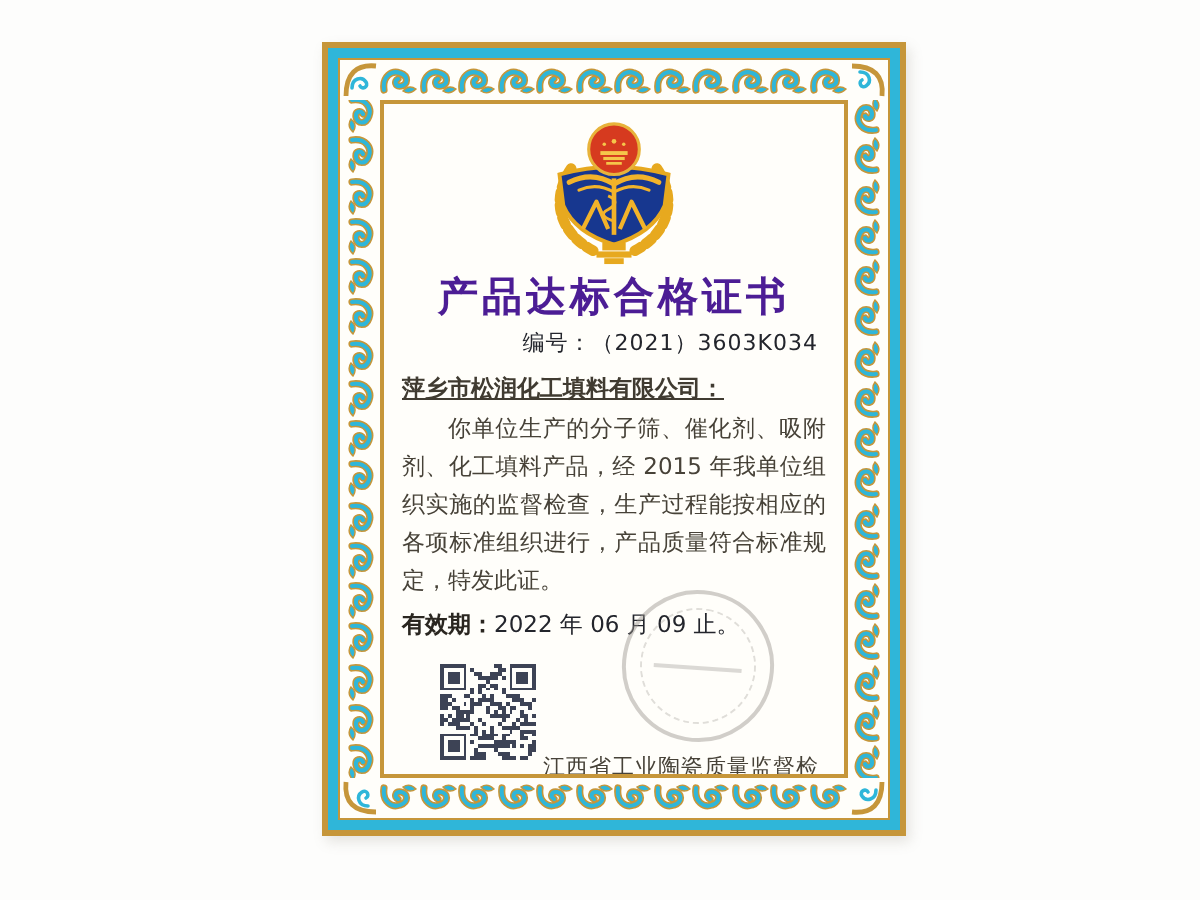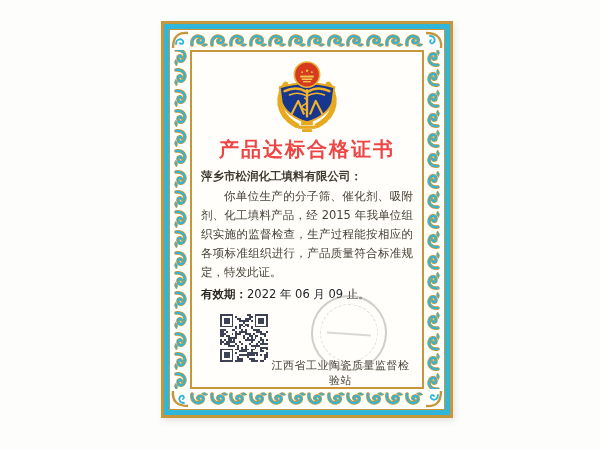--- a/index.html
+++ b/index.html
@@ -34,29 +34,29 @@
   .oc-bl { bottom:0; left:0; transform:rotate(270deg); }
   
   .inner {
     position:absolute; inset:20px; border:2px solid #c6963a; background:#fffefa;
     padding:0 9px; overflow:hidden;
   }
   .emblem-wrap { width:72px; height:74px; margin:7px auto 0; }
   .title {
     margin-top:4px; text-align:center;
     font-family:Liberation Serif, serif; font-weight:bold;
-    font-size:20px; line-height:24px; letter-spacing:2px; color:#ef4444;
+    font-size:20px; line-height:24px; letter-spacing:2px; color:#4c1d95;
   }
   .cert-no {
     margin-top:3px; text-align:right; padding-right:4px;
     font-size:11px; line-height:15px; color:#23252c; letter-spacing:.5px;
   }
   .recipient {
     margin-top:7px; font-size:11.5px; line-height:16px;
-    font-weight:bold; color:#403b31;
+    font-weight:bold; color:#403b31;text-decoration:underline;
   }
   .body-text {
     margin-top:3px; font-size:11.5px; line-height:19px;
     color:#474238; text-align:justify; text-indent:2em;
   }
   .validity { margin-top:4px; font-size:11.5px; line-height:16px; color:#23252c; }
   .validity .lbl { font-weight:bold; color:#2a2620; }
   .bottom-row { display:flex; margin-top:12px; align-items:flex-start; position:relative; }
   .qr {
     width:48px; height:48px; margin-left:19px; flex:0 0 auto;
@@ -432,20 +432,21 @@
               <rect x="32" y="22.6" width="8" height="1.4" fill="#f5c64a"></rect>
 
               <rect x="30" y="64" width="12" height="4" fill="#e7a91f"></rect>
               <rect x="27" y="68.5" width="18" height="3.2" fill="#e7a91f"></rect>
               <rect x="31" y="72" width="10" height="3" fill="#e7a91f"></rect>
             </svg>
           </div>
 
           <div class="title">产品达标合格证书</div>
 
+          <div class="cert-no">编号：（2021）3603K034</div>
 
           <div class="recipient">萍乡市松润化工填料有限公司：</div>
 
           <p class="body-text">你单位生产的分子筛、催化剂、吸附剂、化工填料产品，经 2015 年我单位组织实施的监督检查，生产过程能按相应的各项标准组织进行，产品质量符合标准规定，特发此证。</p>
 
           <div class="validity"><span class="lbl">有效期：</span><span>2022 年 06 月 09 止。</span></div>
 
           <div class="bottom-row">
             <div class="qr" id="qr">
                 <i class="on"></i>

